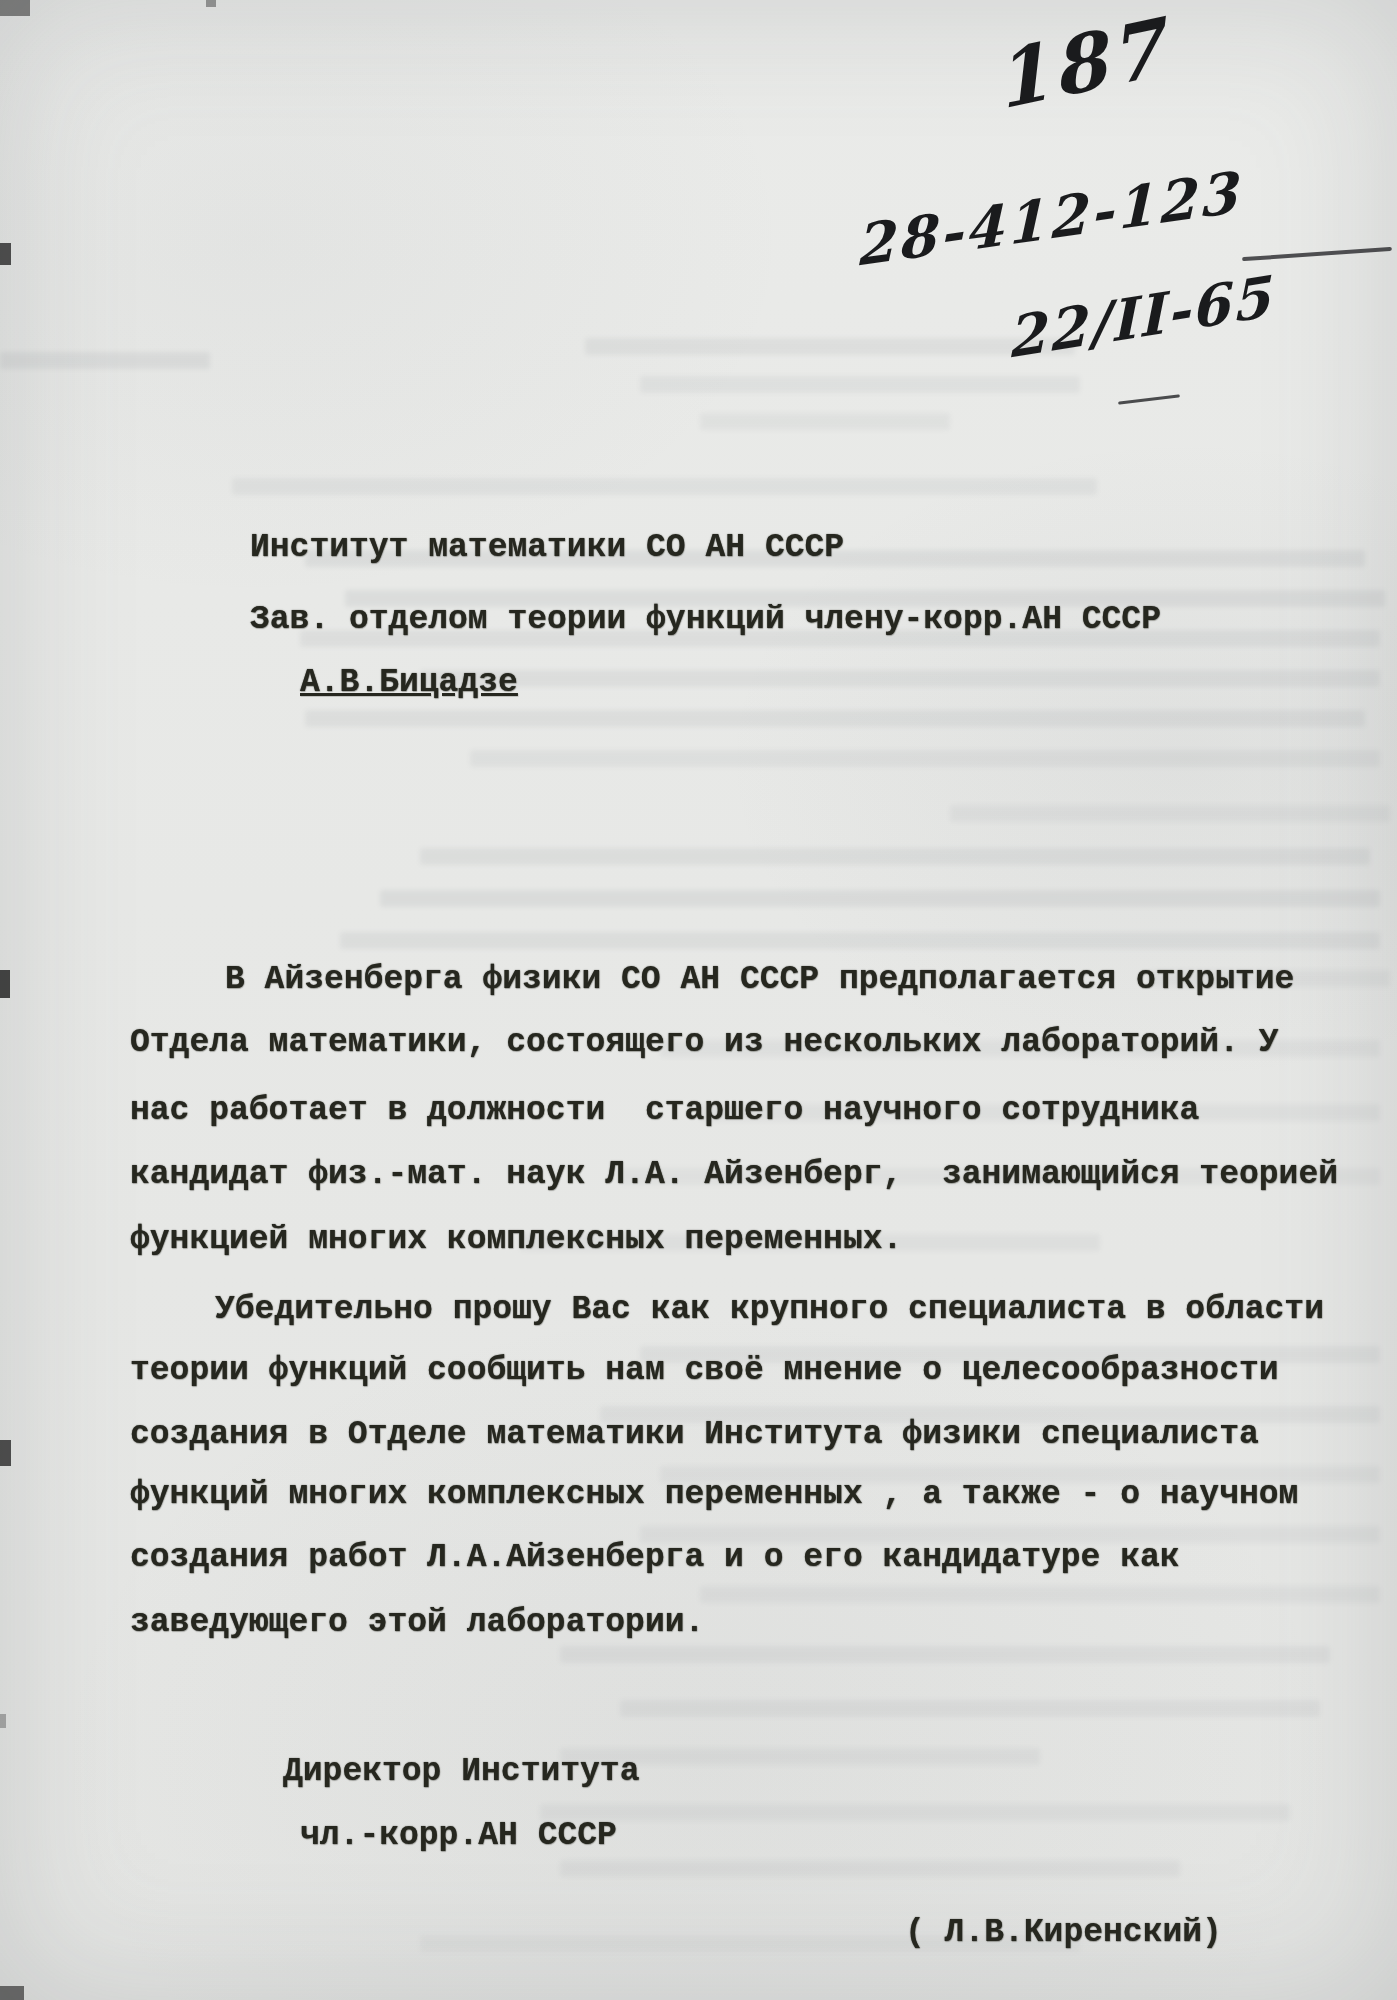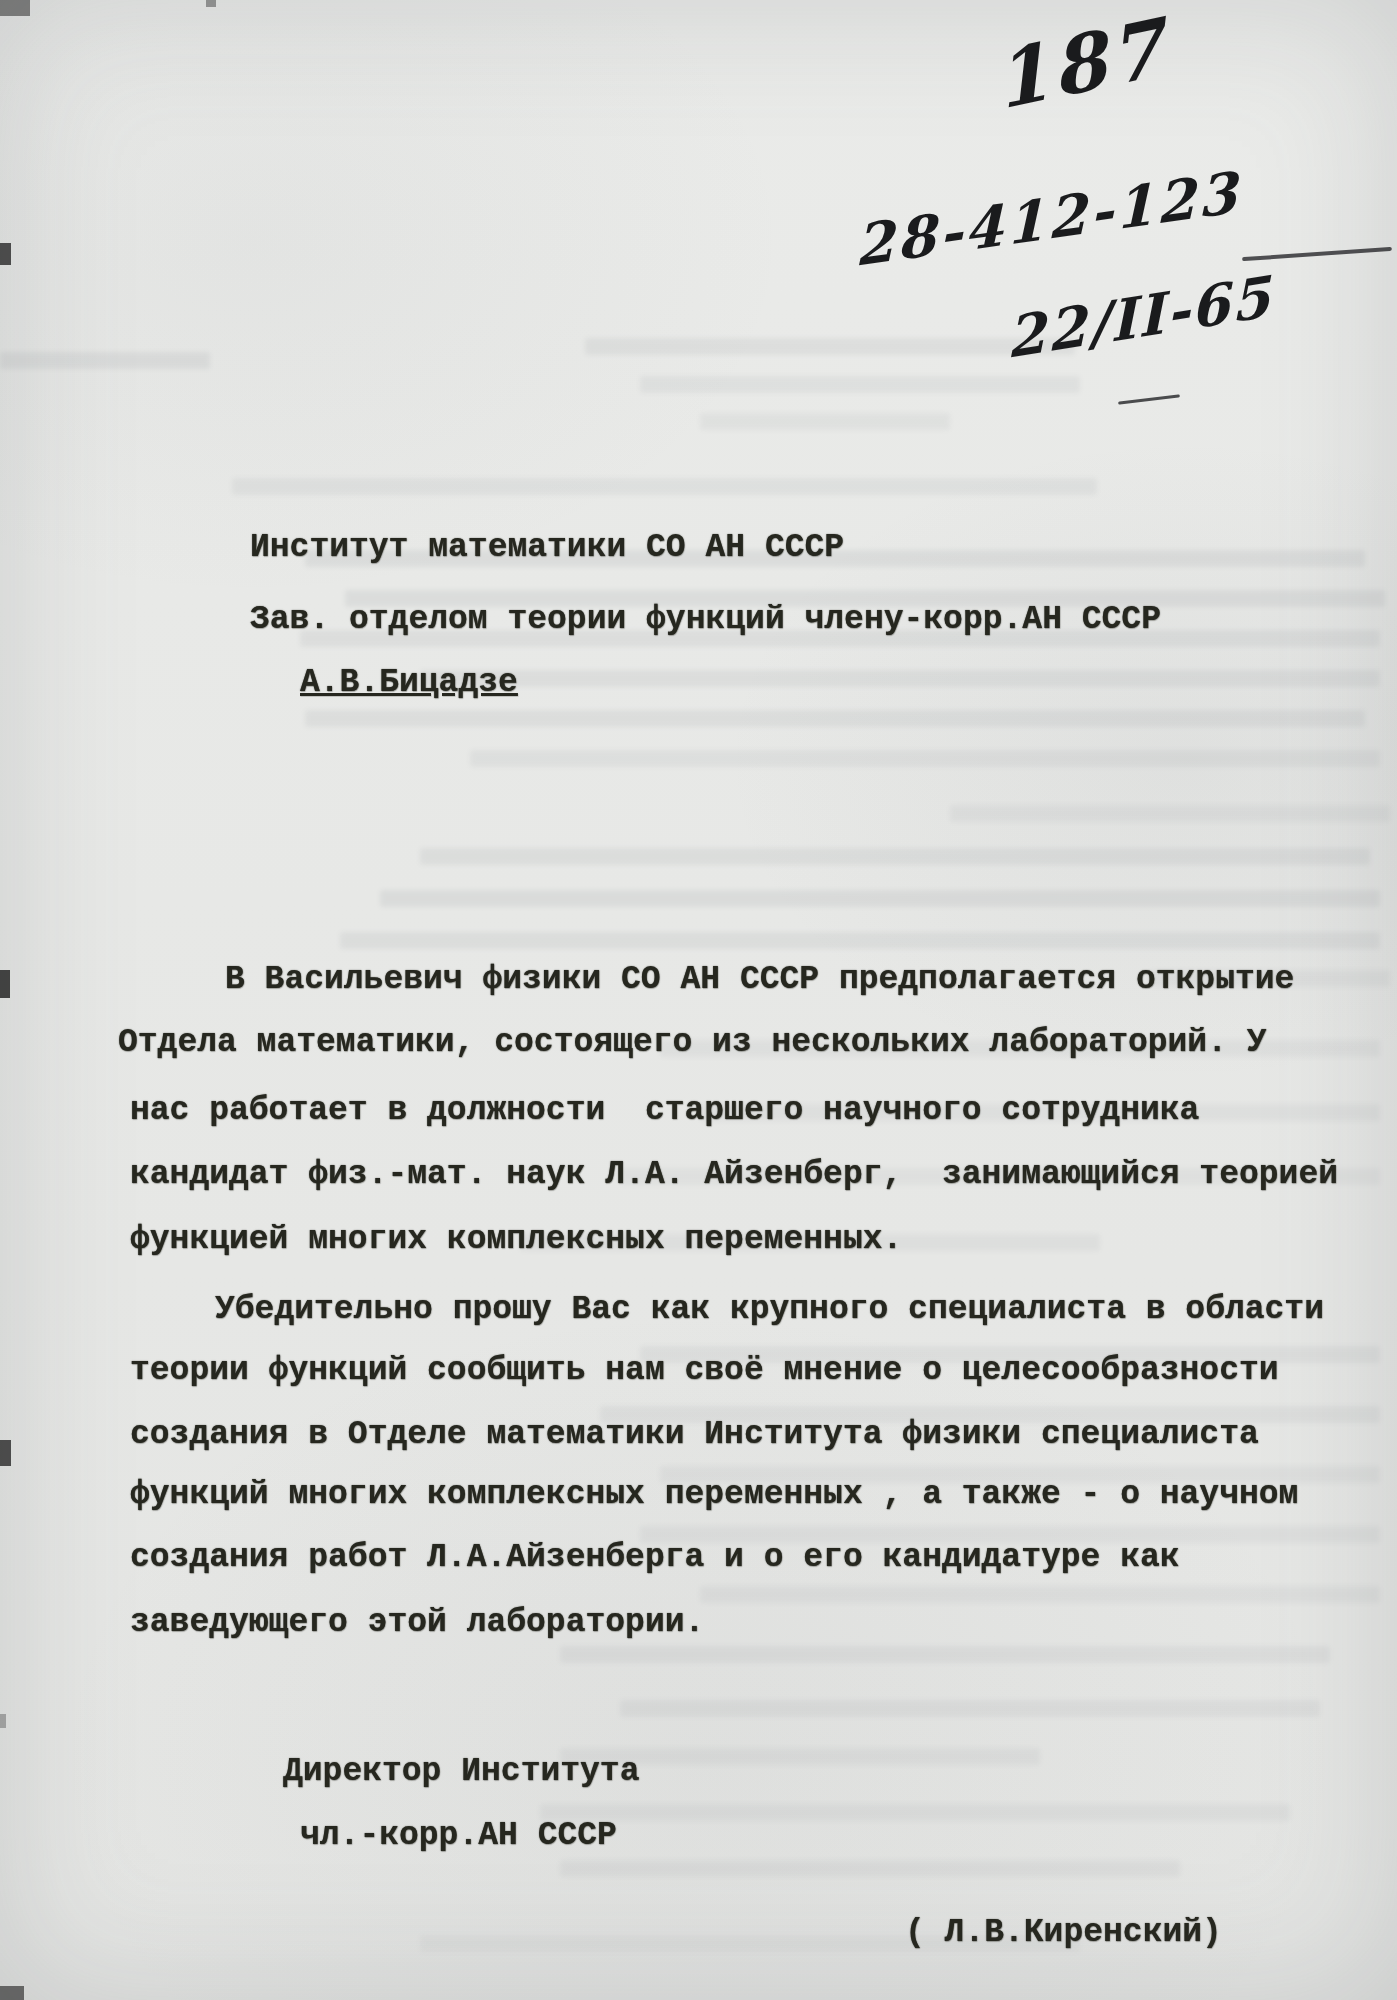--- a/index.html
+++ b/index.html
@@ -100,22 +100,22 @@
   <div class="hand hand-date" style="left:1010px; top:288px;">22/II-65</div>
 
   <div class="hand-stroke" style="left:1242px; top:252px; width:150px; height:4px; transform:rotate(-4deg); opacity:.78;"></div>
   <div class="hand-stroke" style="left:1118px; top:398px; width:62px; height:3px; transform:rotate(-7deg); opacity:.8;"></div>
 
   <div class="typed" style="left:250px; top:531px;">Институт математики СО АН СССР</div>
   <div class="typed" style="left:250px; top:603px;">Зав. отделом теории функций члену-корр.АН СССР</div>
   <div class="typed" style="left:300px; top:666px;text-decoration:underline;">А.В.Бицадзе</div>
 
 
-  <div class="typed" style="left:225px; top:963px;">В Васильевич физики СО АН СССР предполагается открытие</div>
-  <div class="typed" style="left:118px; top:1026px;text-align:center;">Отдела математики, состоящего из нескольких лабораторий. У</div>
+  <div class="typed" style="left:225px; top:963px;">В Айзенберга физики СО АН СССР предполагается открытие</div>
+  <div class="typed" style="left:130px; top:1026px;text-align:center;">Отдела математики, состоящего из нескольких лабораторий. У</div>
   <div class="typed" style="left:130px; top:1094px;">нас работает в должности  старшего научного сотрудника</div>
   <div class="typed" style="left:130px; top:1158px;">кандидат физ.-мат. наук Л.А. Айзенберг,  занимающийся теорией</div>
   <div class="typed" style="left:130px; top:1223px;">функцией многих комплексных переменных.</div>
 
   <div class="typed" style="left:130px; top:1354px;">теории функций сообщить нам своё мнение о целесообразности</div>
   <div class="typed" style="left:215px; top:1293px;">Убедительно прошу Вас как крупного специалиста в области</div>
   <div class="typed" style="left:130px; top:1418px;">создания в Отделе математики Института физики специалиста</div>
   <div class="typed" style="left:130px; top:1478px;">функций многих комплексных переменных , а также - о научном</div>
   <div class="typed" style="left:130px; top:1541px;">создания работ Л.А.Айзенберга и о его кандидатуре как</div>
   <div class="typed" style="left:130px; top:1606px;">заведующего этой лаборатории.</div>

